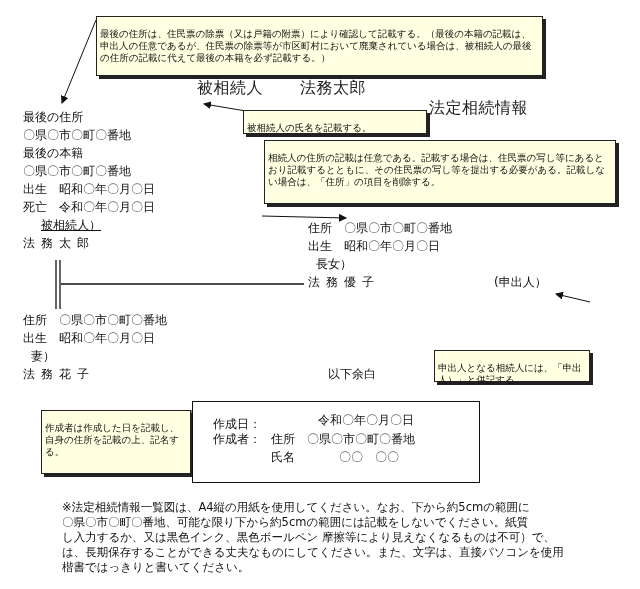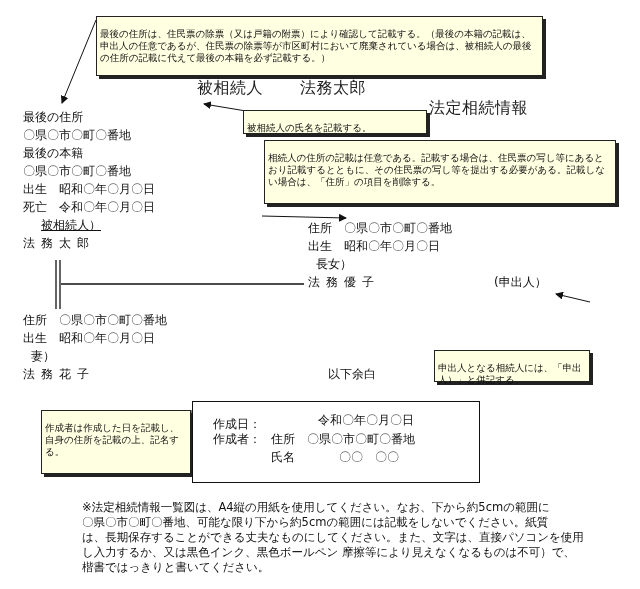--- a/index.html
+++ b/index.html
@@ -13,21 +13,21 @@
     position:absolute; background:#ffffe1; border:1px solid #222;
     box-shadow:3px 3px 0 #222; font-size:9.5px; line-height:12px;
     padding:11px 3px; color:#111; box-sizing:border-box;
   }
   .title { font-size:16px; font-weight:normal; color:#222; letter-spacing:0.5px; }
   .row { font-size:12px; line-height:18px; white-space:nowrap; color:#111; }
   .spaced { letter-spacing:6px; }
   .box {
     position:absolute; border:1.5px solid #111; background:#fff;
   }
-  .footer { font-size:11.5px; line-height:15px; color:#111;margin-left:20px; }
+  .footer { font-size:11.5px; line-height:15px; color:#111; }
   svg.lines { position:absolute; left:0; top:0; }
 </style>
 </head>
 <body>
 
 <svg class="lines" width="640" height="589">
   <defs>
     <marker id="ah" markerWidth="8" markerHeight="8" refX="7" refY="4" orient="auto">
       <path d="M0,0 L8,4 L0,8 z" fill="#111"></path>
     </marker>
@@ -107,16 +107,16 @@
   <div class="abs row" style="left:20px;top:28px;">作成者：</div>
   <div class="abs row" style="left:78px;top:28px;">住所</div>
   <div class="abs row" style="left:114px;top:28px;">〇県〇市〇町〇番地</div>
   <div class="abs row" style="left:78px;top:46px;">氏名</div>
   <div class="abs row" style="left:146px;top:46px;">〇〇　〇〇</div>
 </div>
 
 <div class="abs footer" style="left:62px;top:500px;width:540px;">
   <div>※法定相続情報一覧図は、A4縦の用紙を使用してください。なお、下から約5cmの範囲に</div>
   <div>〇県〇市〇町〇番地、可能な限り下から約5cmの範囲には記載をしないでください。紙質</div>
+  <div>し入力するか、又は黒色インク、黒色ボールペン 摩擦等により見えなくなるものは不可）で、</div>
   <div>は、長期保存することができる丈夫なものにしてください。また、文字は、直接パソコンを使用</div>
-  <div>し入力するか、又は黒色インク、黒色ボールペン 摩擦等により見えなくなるものは不可）で、</div>
   <div>楷書ではっきりと書いてください。</div>
 </div>
 
 </body></html>

